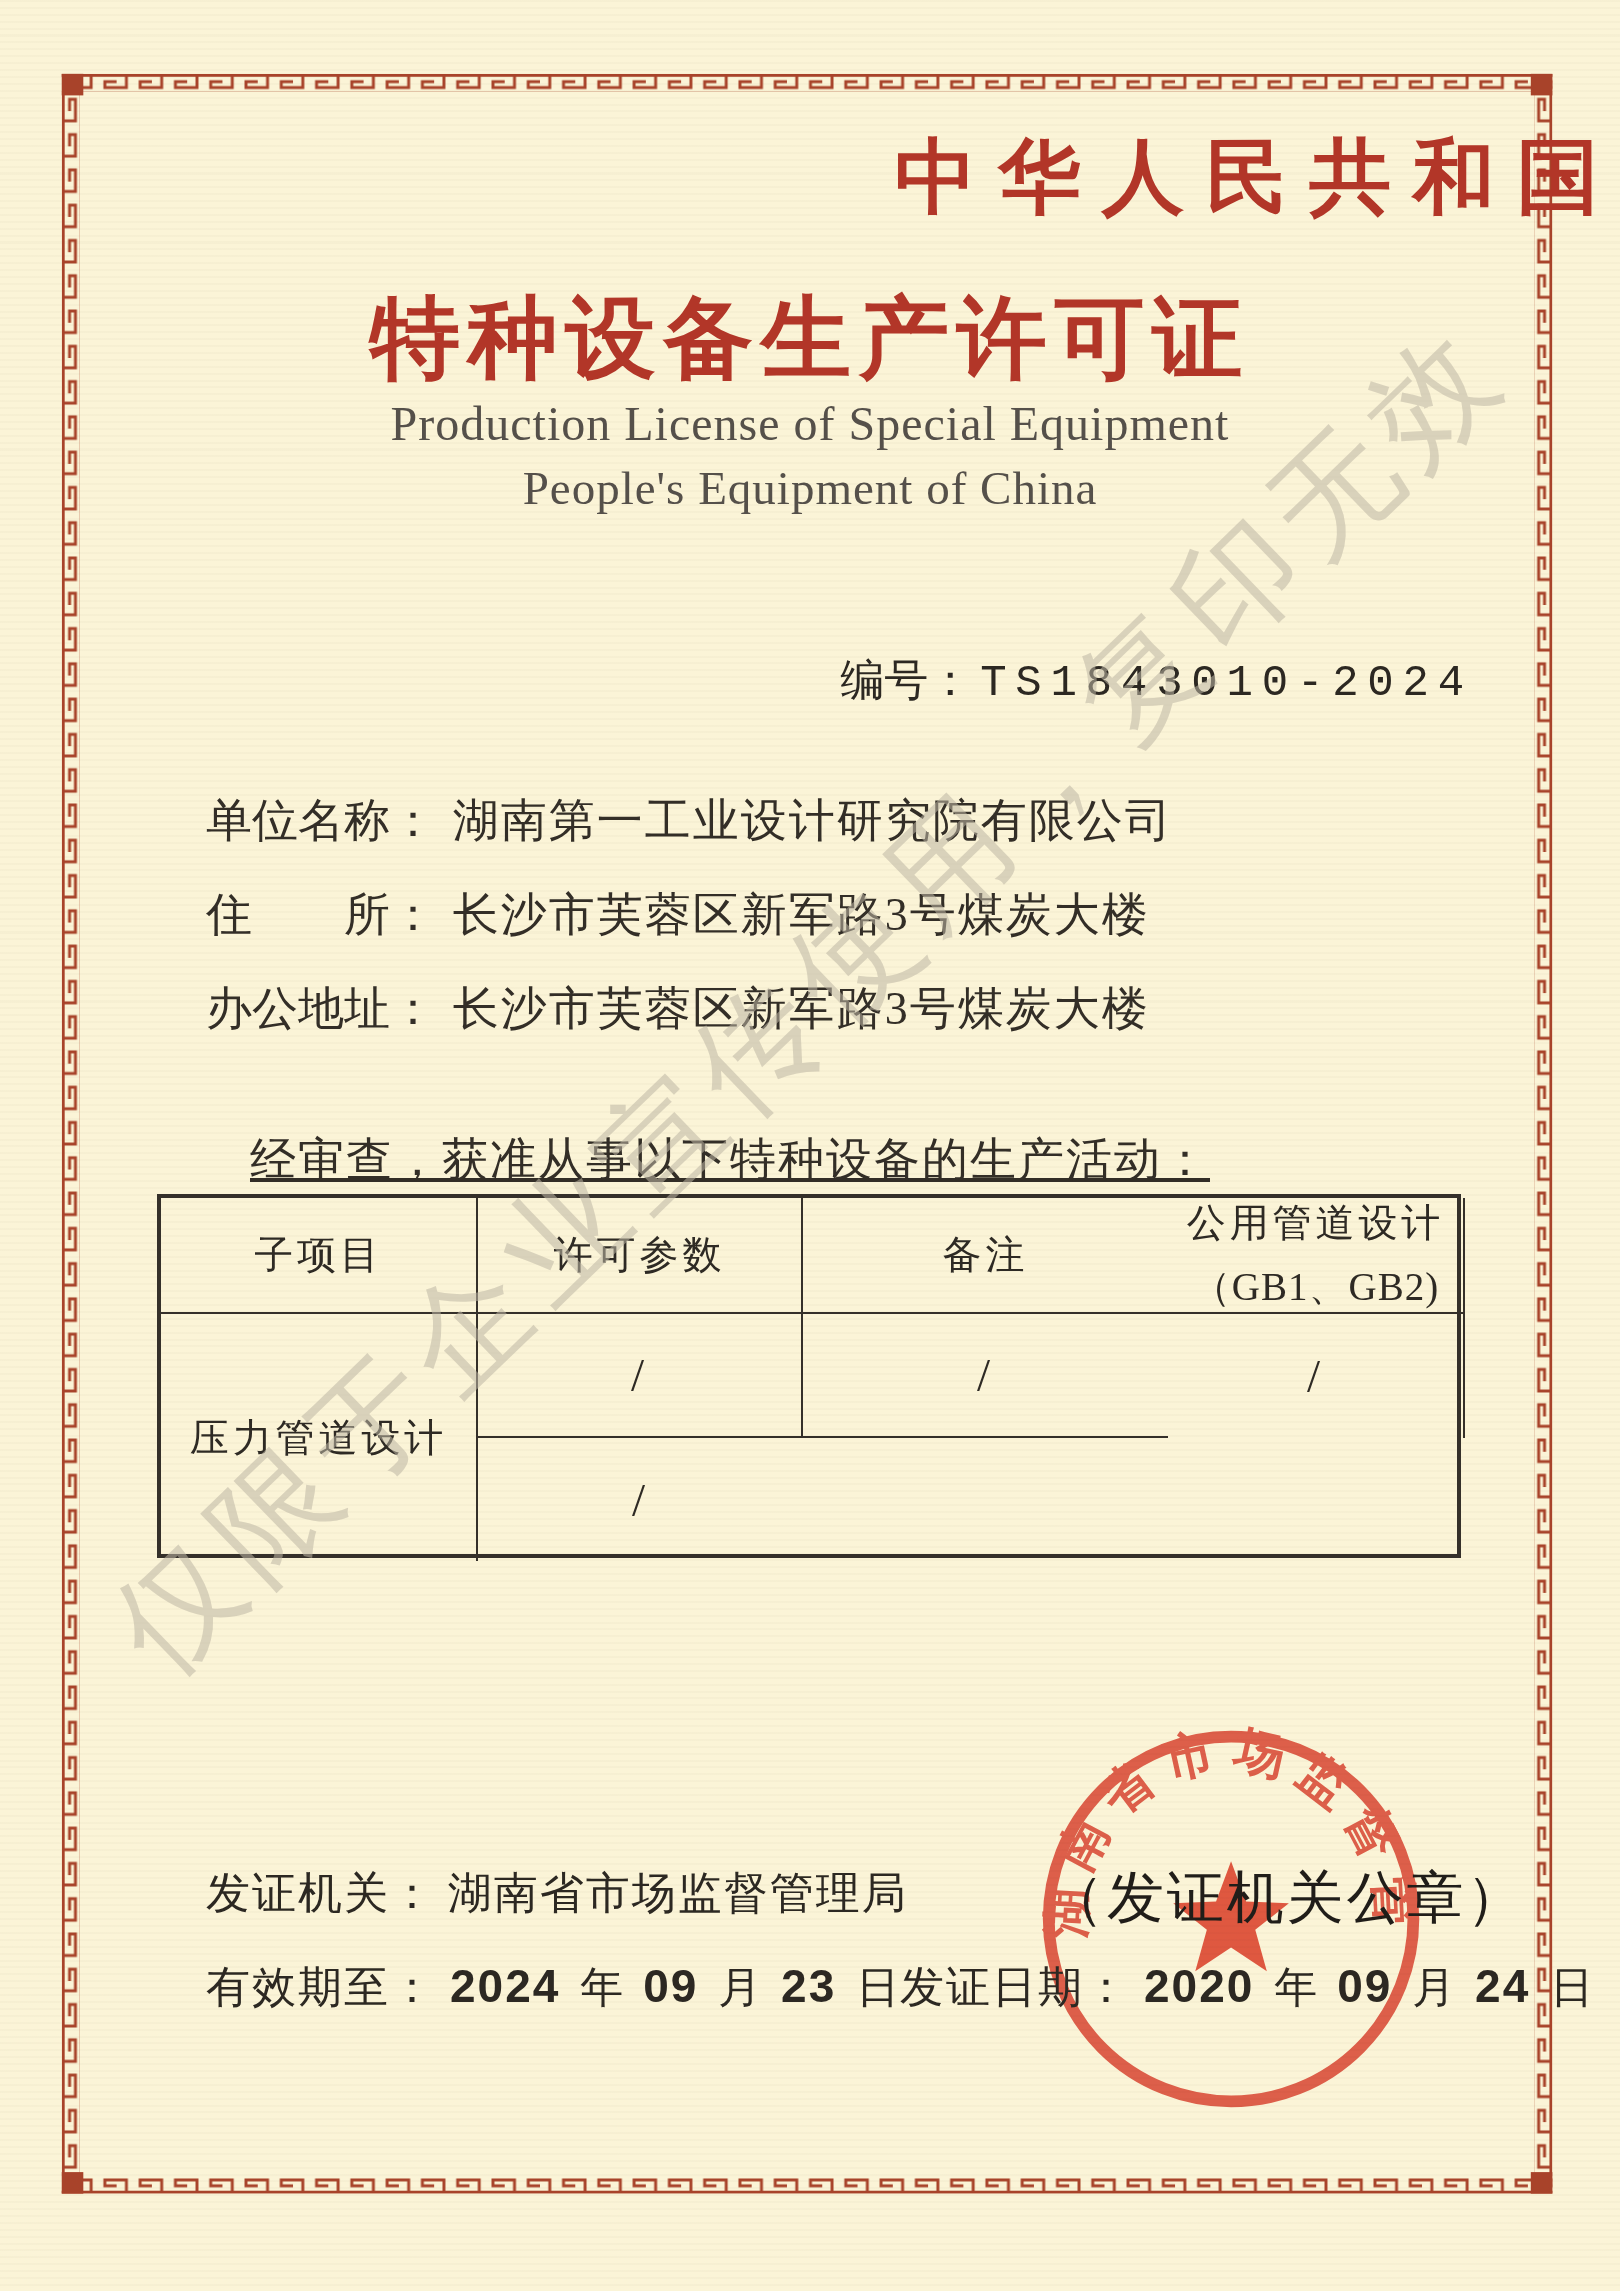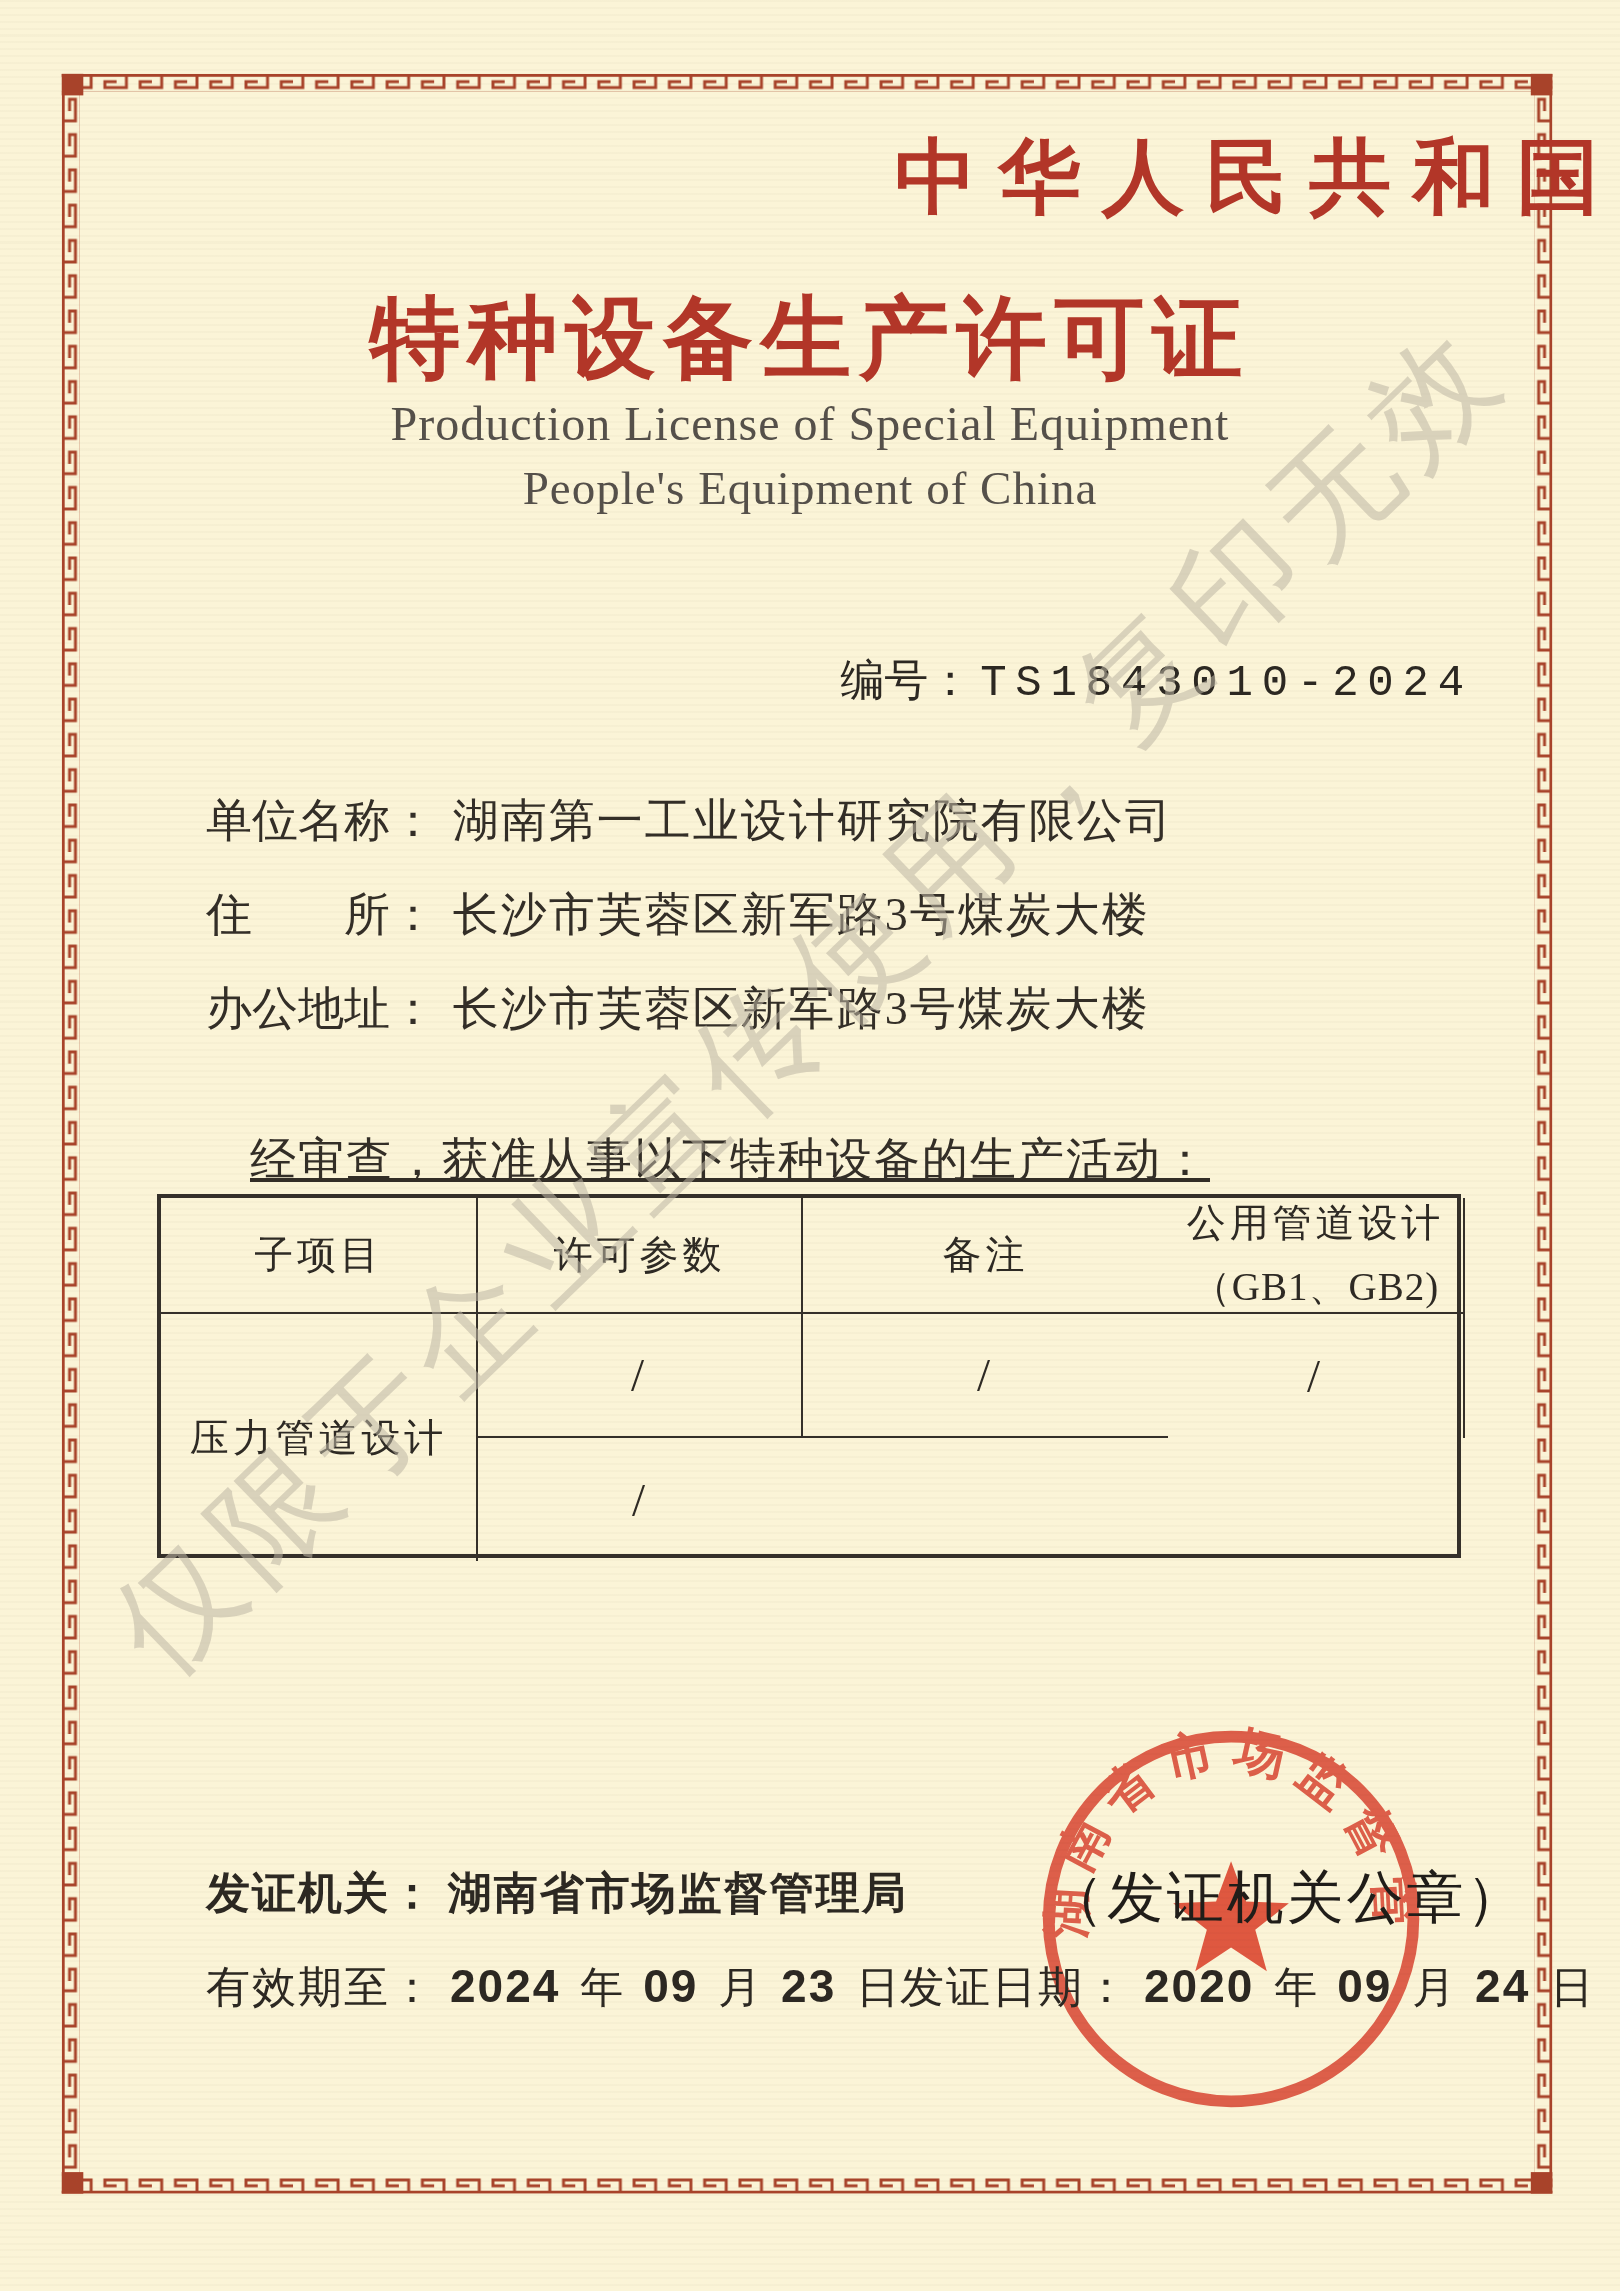--- a/index.html
+++ b/index.html
@@ -43,21 +43,21 @@
   .cell{border-right:2px solid #35302a;border-bottom:2px solid #35302a;
     display:flex;flex-direction:column;align-items:center;justify-content:center;
     text-align:center;letter-spacing:3.9px;}
   .cell.lastcol{border-right:none;}
   .cell.lastrow{border-bottom:none;}
   .cell.span2{grid-row:2/4;border-bottom:none;}
   .cell .l2{margin-top:9.8px;letter-spacing:1px;}
   .slash{font-size:47px;}
   
   .f-line{font-size:44px;color:#2c2822;white-space:nowrap;}
-  .fl1{left:206px;top:1864px;font-weight:bold;}
+  .fl1{left:206px;top:1864px;}
   .fl2{left:206px;top:1958px;}
   .seal-note{left:1047px;top:1860px;font-size:57px;letter-spacing:2.9px;color:#201d19;}
   .issue-line{left:900px;top:1958px;}
   .f-line .lbl{letter-spacing:2px;}
   .num{font-family:"Liberation Sans", sans-serif;font-weight:700;font-size:46px;letter-spacing:2px;margin:0 14px;}
   .unit{font-size:43px;margin:0 5.9px;}
   .authority-val{letter-spacing:2px;margin-left:11.8px;}
   
   .seal-svg{left:1035px;top:1723px;mix-blend-mode:multiply;opacity:0.9;}
   

